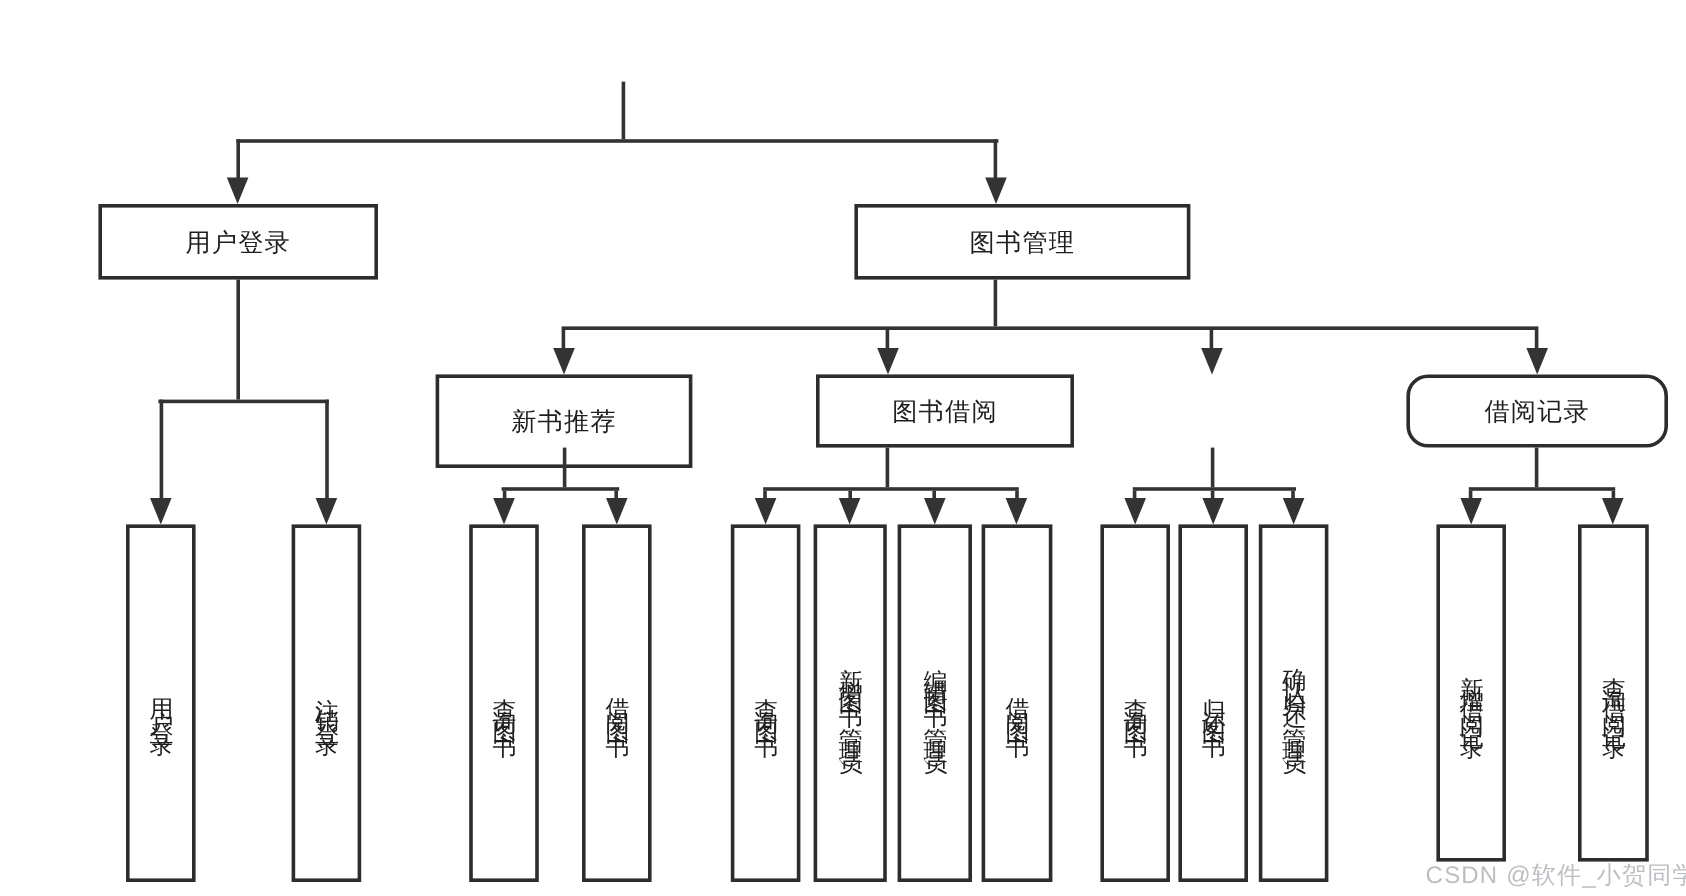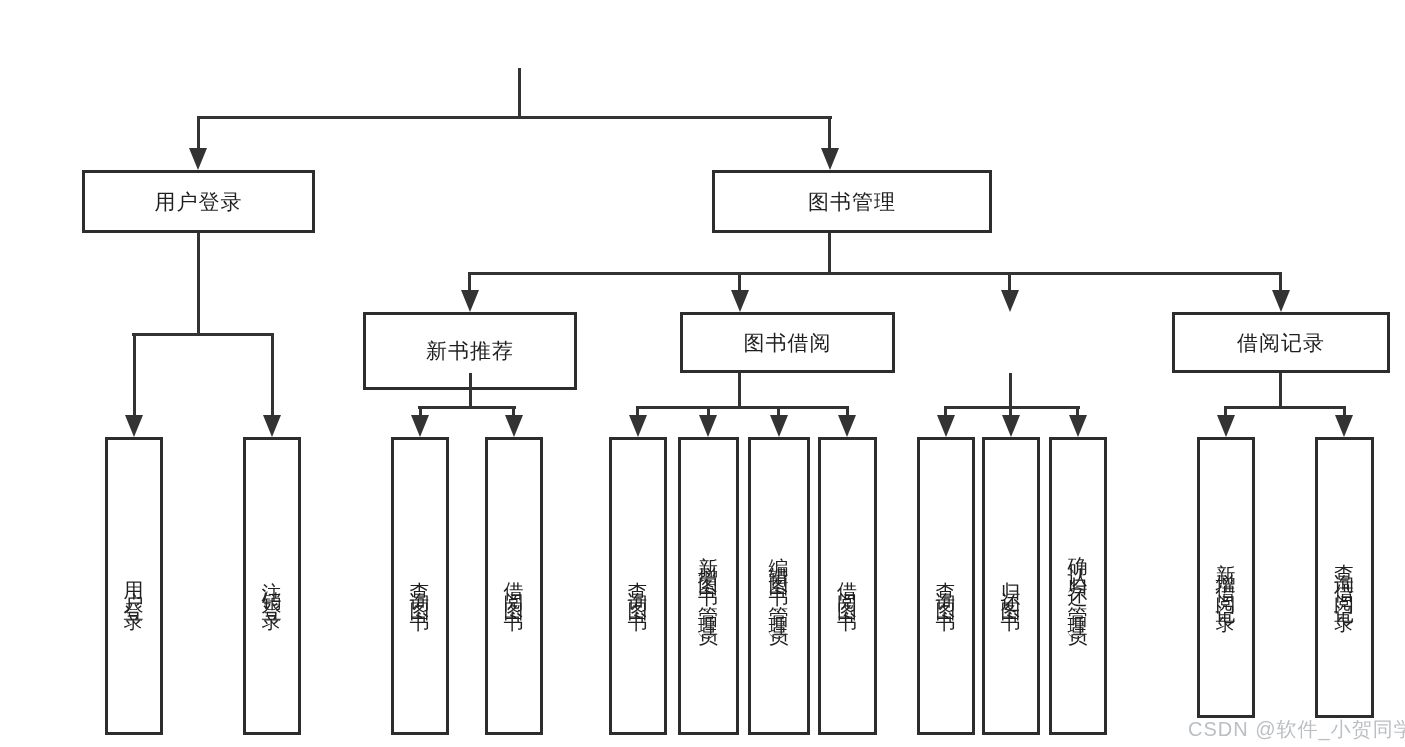--- a/index.html
+++ b/index.html
@@ -67,21 +67,21 @@
   <div class="ar" style="left:1001px;top:290px;"></div>
   <div class="vl" style="left:1279px;top:275px;height:15px;"></div>
   <div class="ar" style="left:1272px;top:290px;"></div>
 
   <div class="box hbox" style="left:363px;top:312px;width:214px;height:78px;">
     <span>新书推荐</span>
   </div>
   <div class="box hbox" style="left:632px;top:312px;width:215px;height:61px;margin-left:48px;">
     <span>图书借阅</span>
   </div>
-  <div class="box hbox" style="left:1172px;top:312px;width:218px;height:61px;">
+  <div class="box hbox" style="left:1172px;top:312px;width:218px;height:61px;border-radius:18px;">
     <span>借阅记录</span>
   </div>
 
   <div class="vl" style="left:469px;top:373px;height:33px;"></div>
   <div class="hl" style="left:418px;top:406px;width:98px;"></div>
   <div class="vl" style="left:419px;top:409px;height:8px;"></div>
   <div class="ar" style="left:411px;top:415px;"></div>
   <div class="vl" style="left:512px;top:409px;height:8px;"></div>
   <div class="ar" style="left:505px;top:415px;"></div>
 

